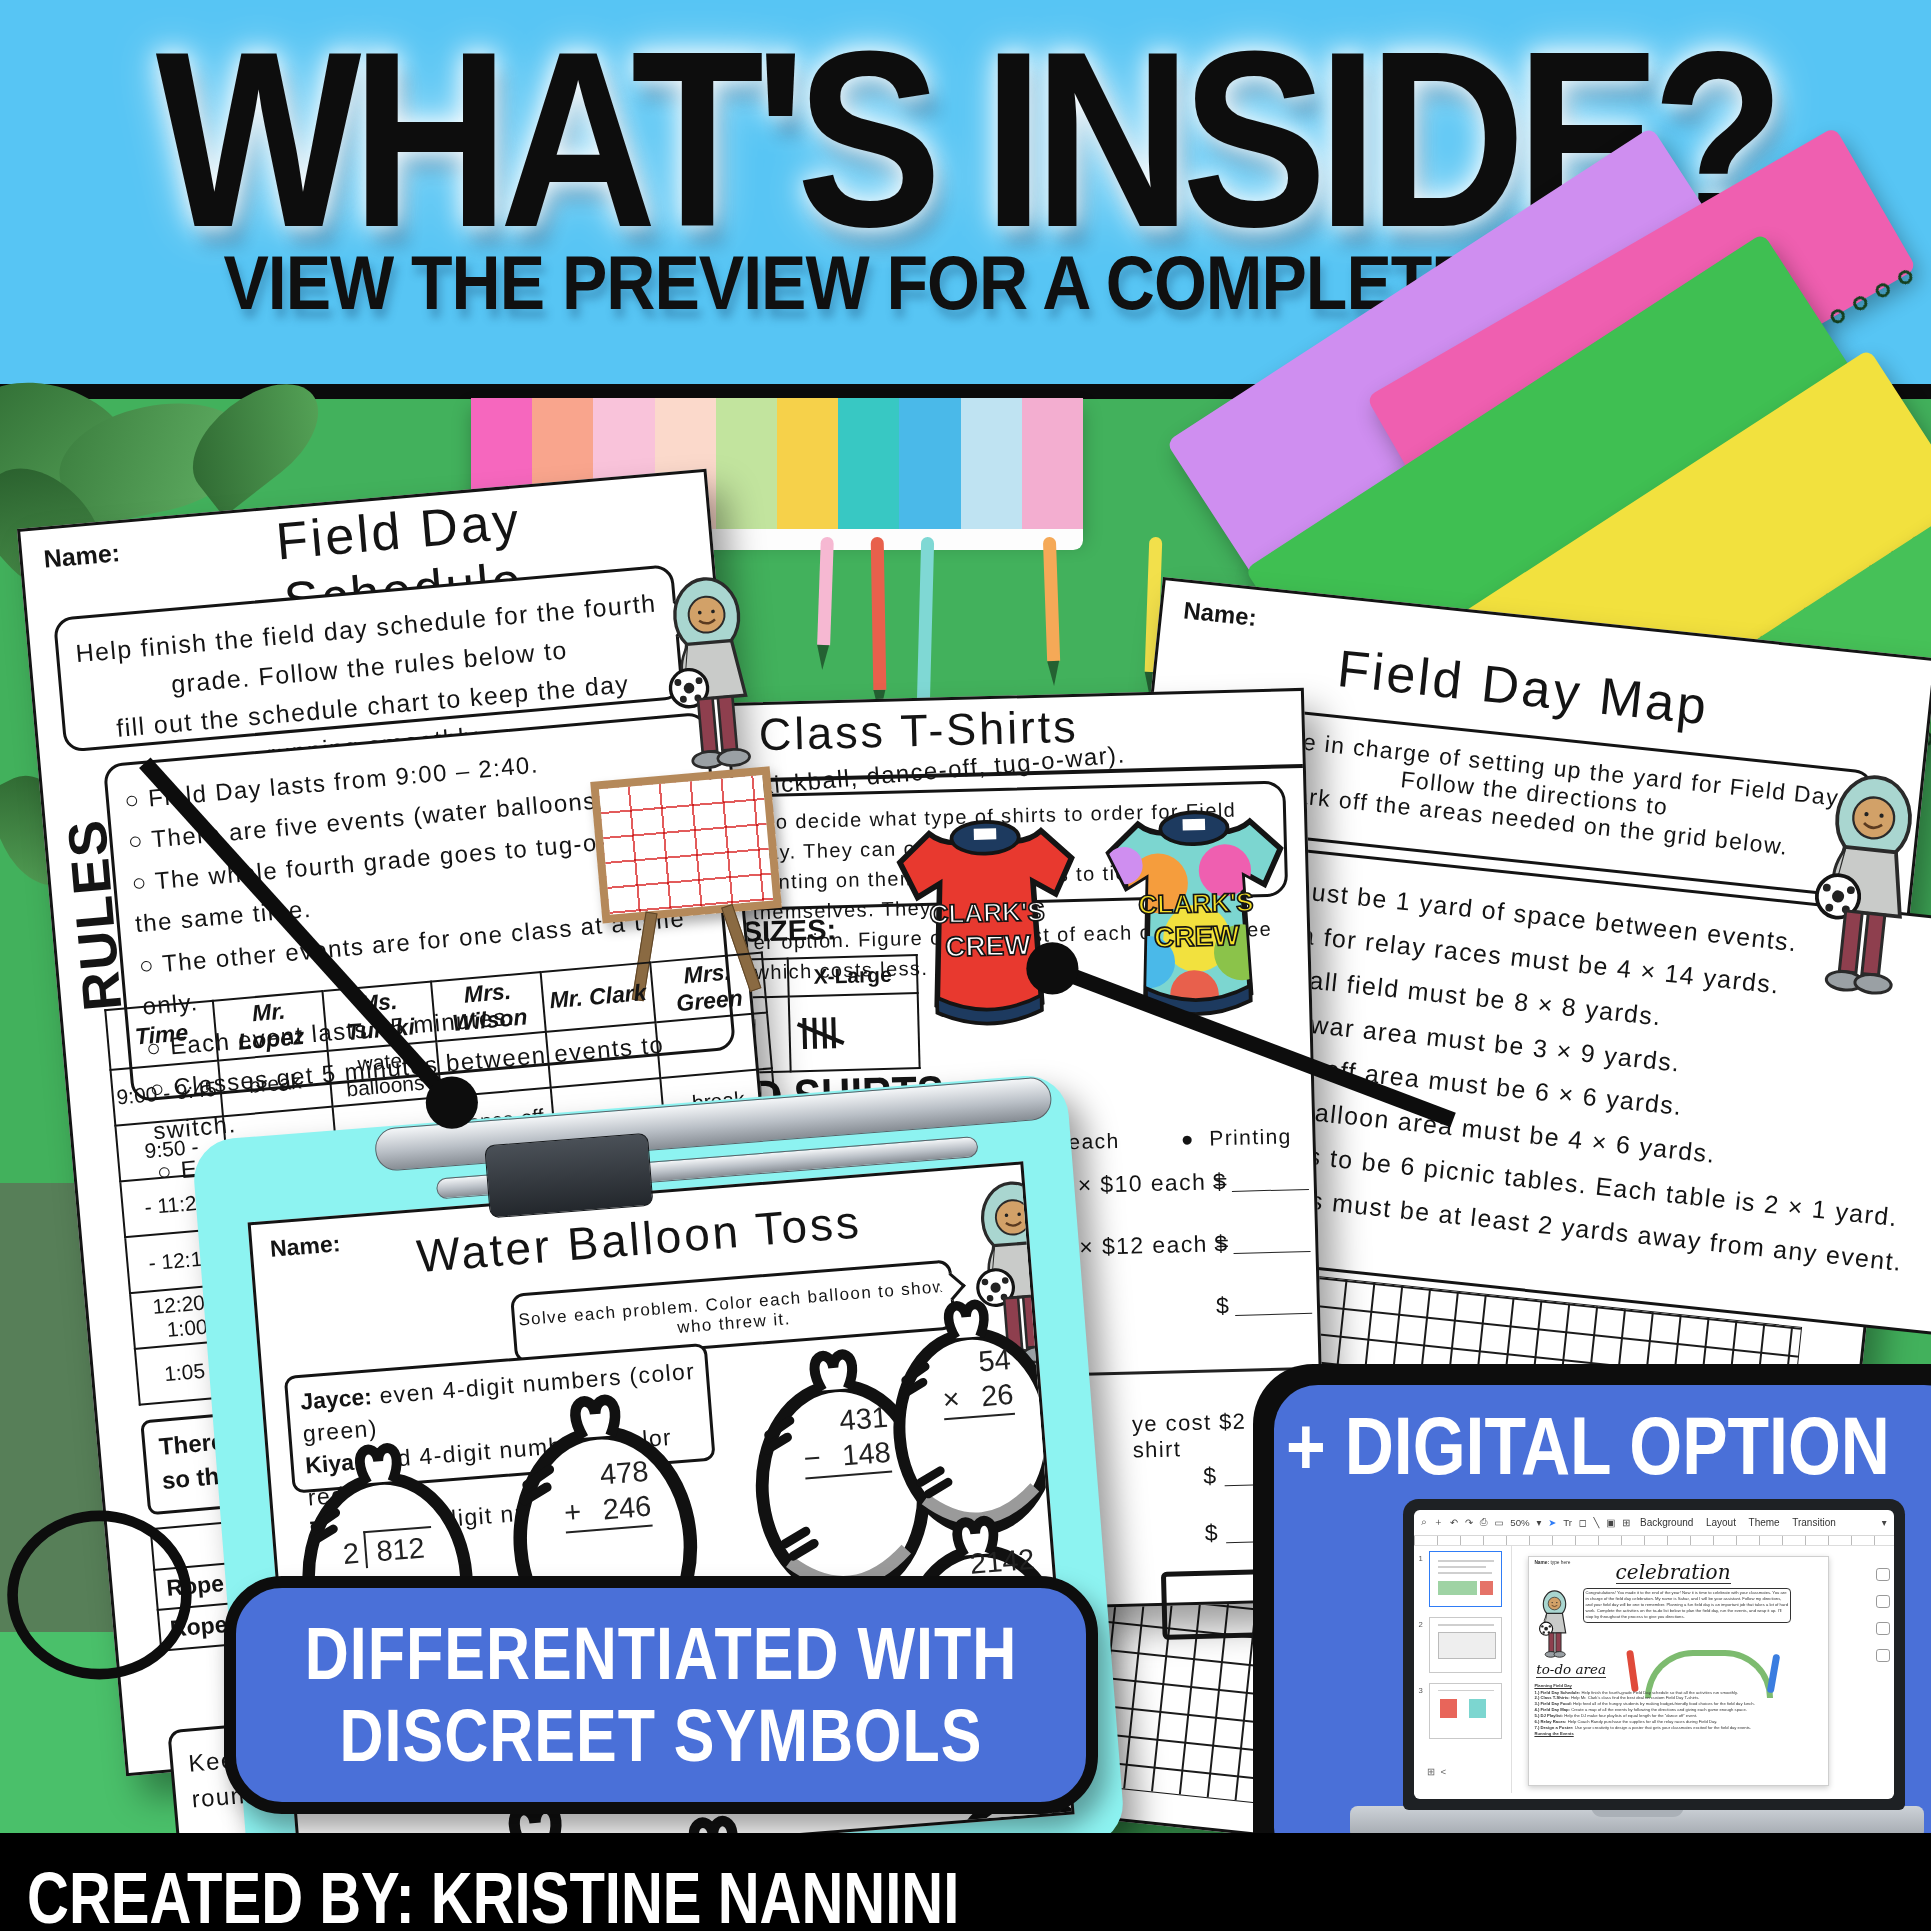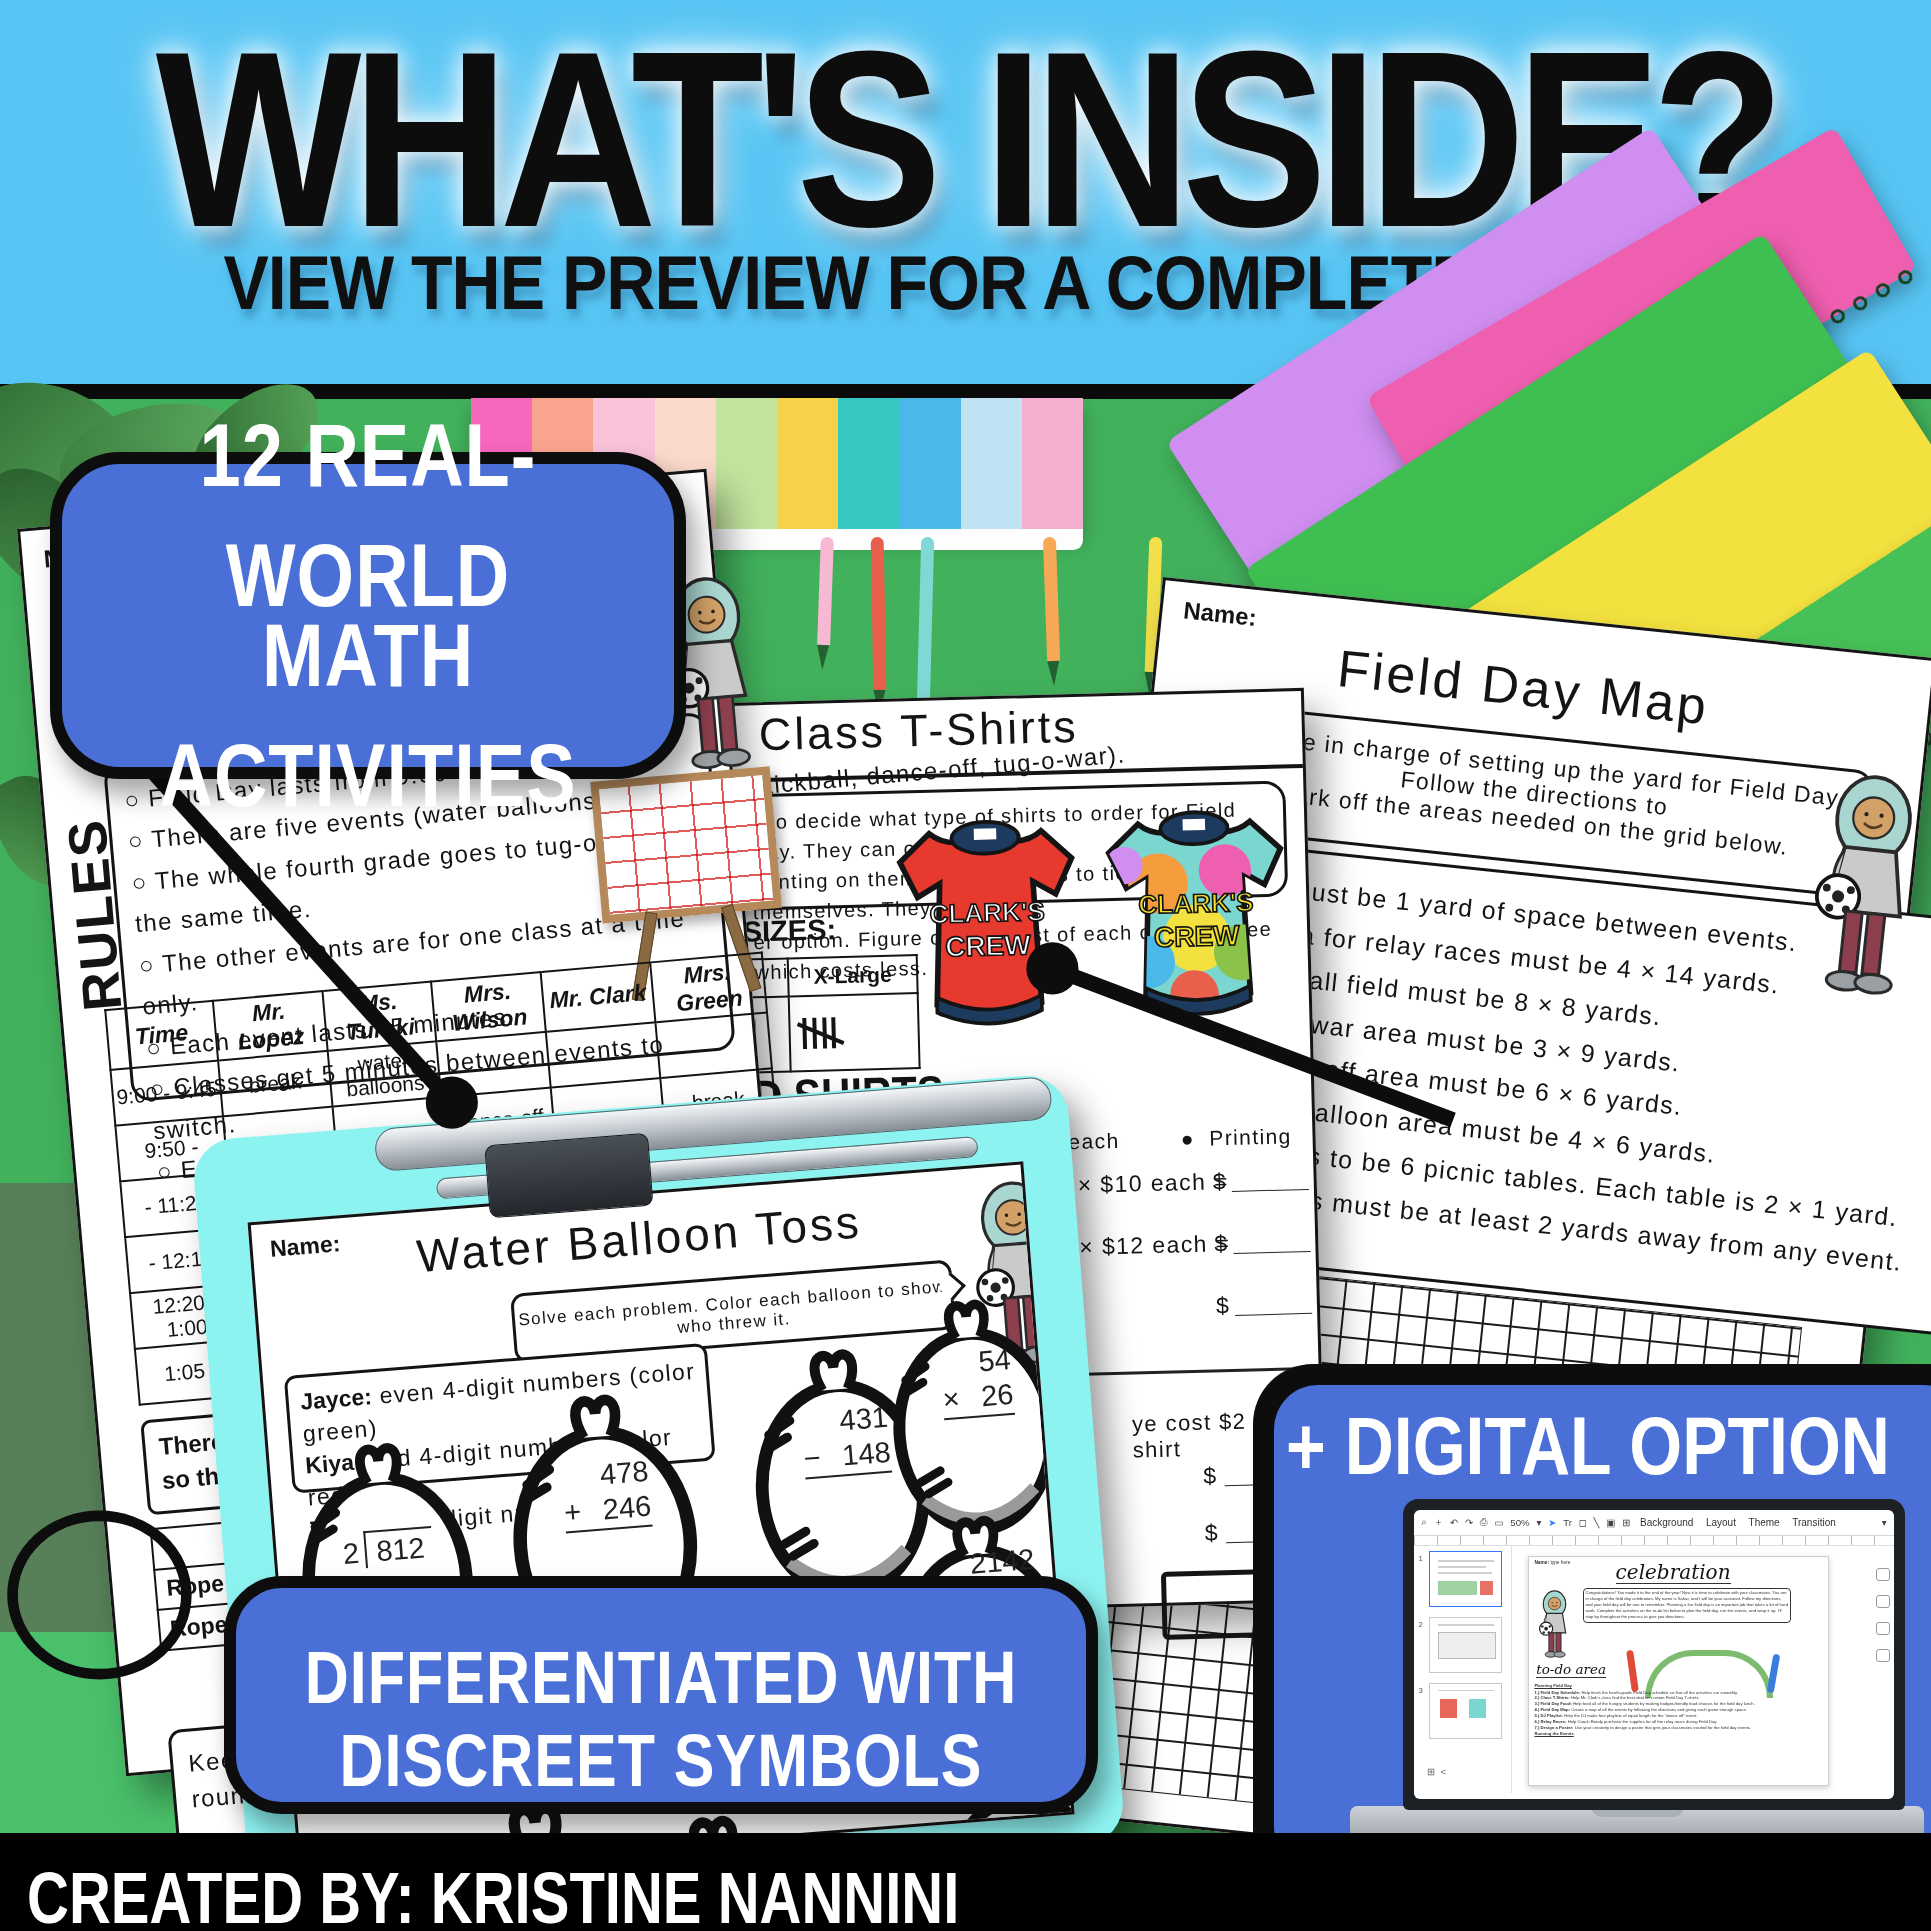--- a/index.html
+++ b/index.html
@@ -495,25 +495,21 @@
   </div>
 
   <svg class="abs" width="1931" height="1931" style="left:0;top:0;z-index:45;pointer-events:none;" viewBox="0 0 2000 2000">
     <line x1="150" y1="790" x2="468" y2="1142" stroke="#0d0d0d" stroke-width="16"></line>
     <circle cx="468" cy="1142" r="27" fill="#0d0d0d"></circle>
     <line x1="1505" y1="1160" x2="1090" y2="1003" stroke="#0d0d0d" stroke-width="16"></line>
     <circle cx="1090" cy="1003" r="27" fill="#0d0d0d"></circle>
     <ellipse cx="103" cy="1652" rx="90" ry="82" fill="none" stroke="#0d0d0d" stroke-width="11"></ellipse>
   </svg>
 
-  <div class="bub" style="left:50px;top:452px;width:612px;height:303px;font-size:74px;">
-    <span>12 REAL-WORLD</span>
-    <span>MATH ACTIVITIES</span>
-  </div>
-  <div class="bub" style="left:224px;top:1576px;width:850px;height:214px;font-size:61px;border-radius:58px;justify-content:flex-end;">
+  <div class="bub" style="left:224px;top:1576px;width:850px;height:214px;font-size:61px;border-radius:58px;">
     <span>DIFFERENTIATED WITH</span>
     <span>DISCREET SYMBOLS</span>
   </div>
 
   <div class="digital" style="left:1253px;top:1364px;width:736px;height:529px;">
     <div class="digital-in"></div>
     <div class="abs" style="left:0;top:42px;width:670px;text-align:center;color:#fff;font-weight:900;font-size:68px;">
       <span style="display:inline-block;transform:scaleY(1.2);">+ DIGITAL OPTION</span>
     </div>
 

